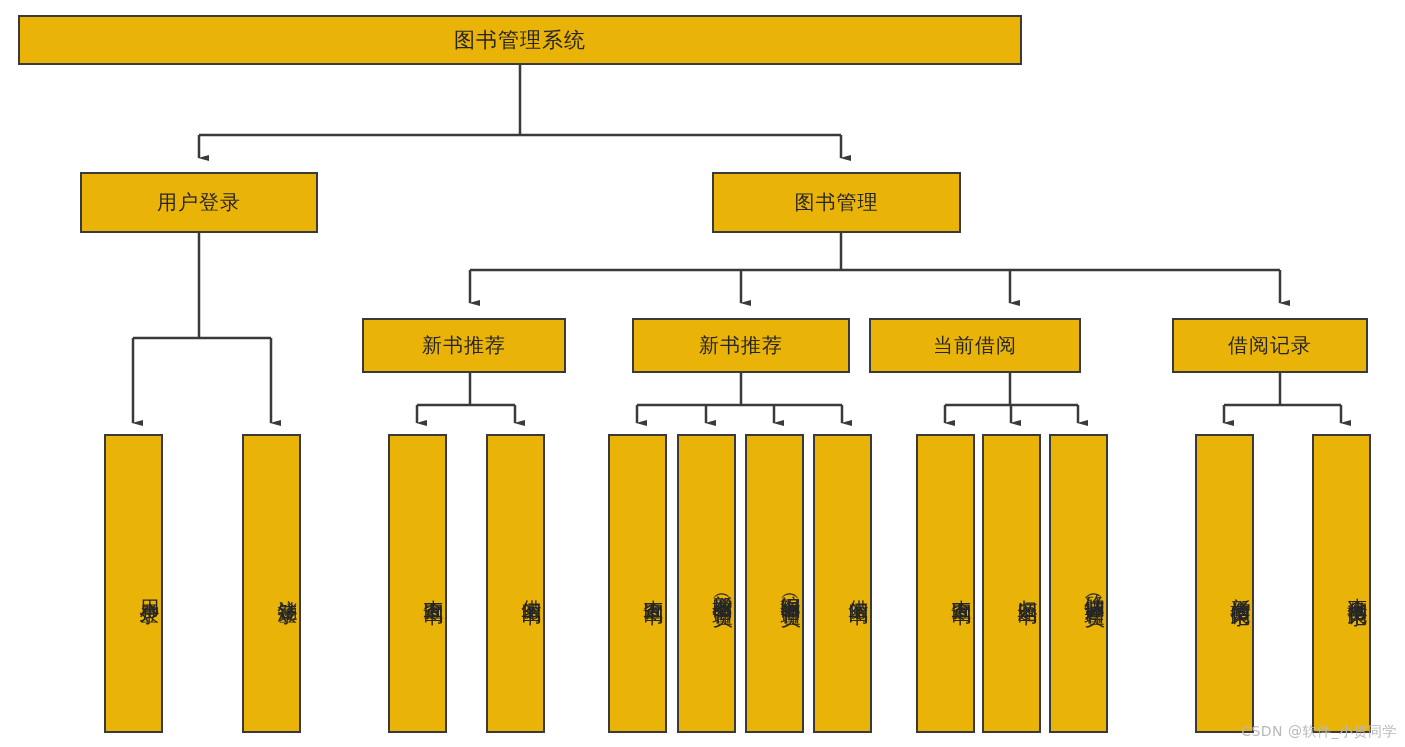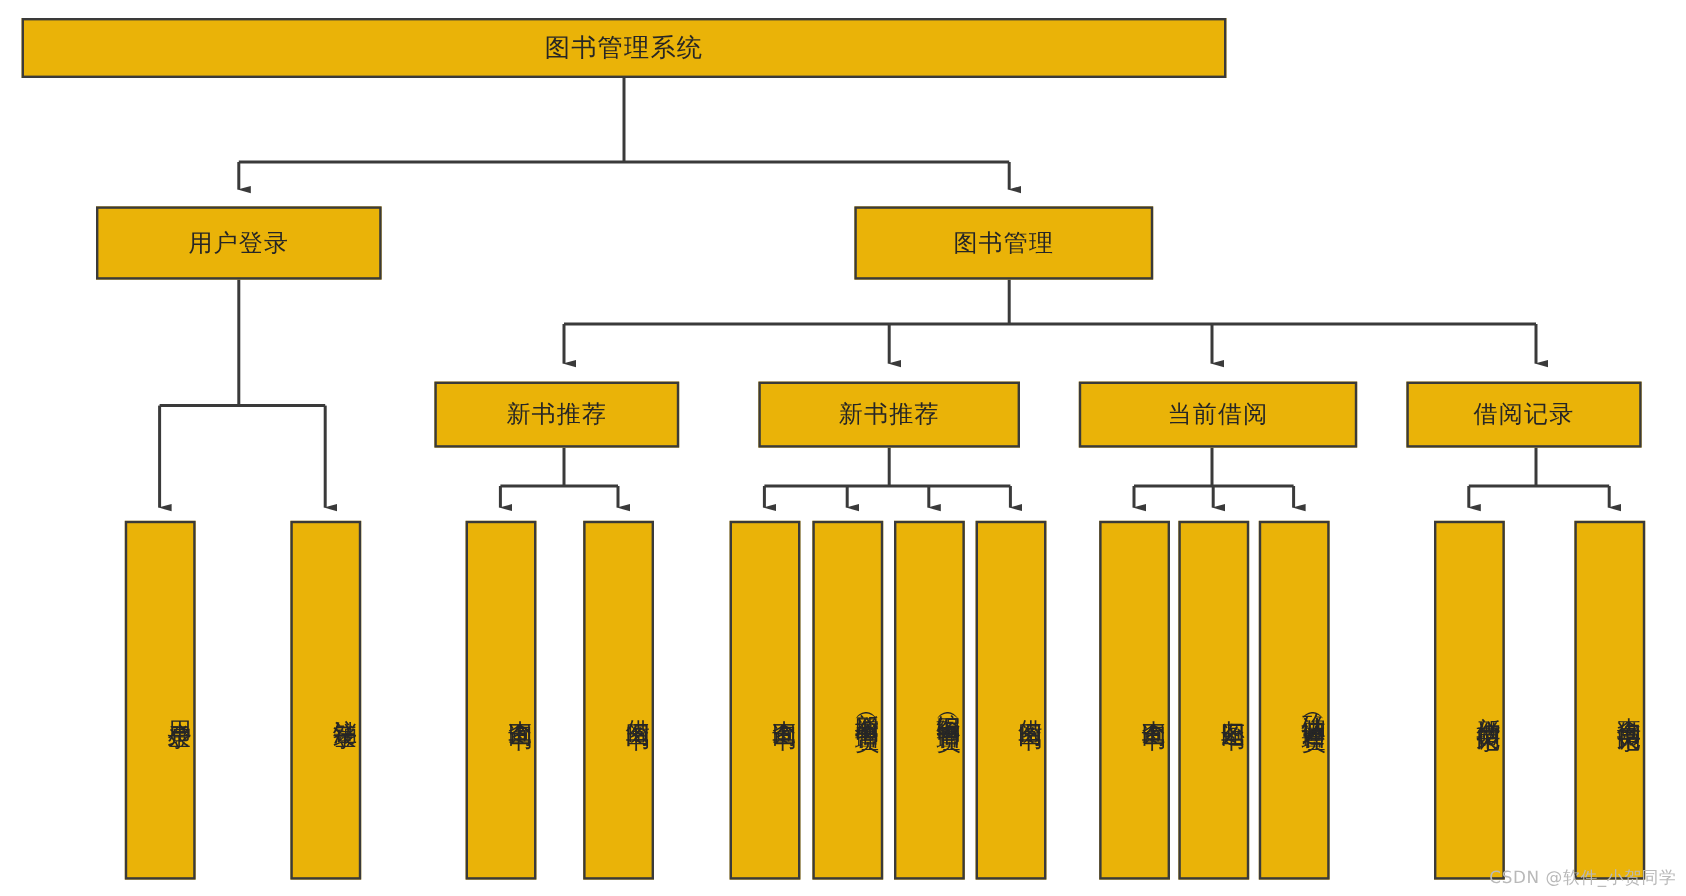--- a/index.html
+++ b/index.html
@@ -141,21 +141,21 @@
   <div class="node node-l1" style="left:712px; top:172px; width:249px; height:61px;">
     <span>图书管理</span>
   </div>
 
   <div class="node node-l2" style="left:362px; top:318px; width:204px; height:55px;">
     <span>新书推荐</span>
   </div>
   <div class="node node-l2" style="left:632px; top:318px; width:218px; height:55px;">
     <span>新书推荐</span>
   </div>
-  <div class="node node-l2" style="left:899px; top:318px; width:232px; height:55px;">
+  <div class="node node-l2" style="left:869px; top:318px; width:212px; height:55px;">
     <span>当前借阅</span>
   </div>
   <div class="node node-l2" style="left:1172px; top:318px; width:196px; height:55px;">
     <span>借阅记录</span>
   </div>
 
   <div class="node node-leaf" style="left:104px; top:434px; width:59px; height:299px;">
     <span class="leaf-text">用户登录</span>
   </div>
   <div class="node node-leaf" style="left:242px; top:434px; width:59px; height:299px;">

